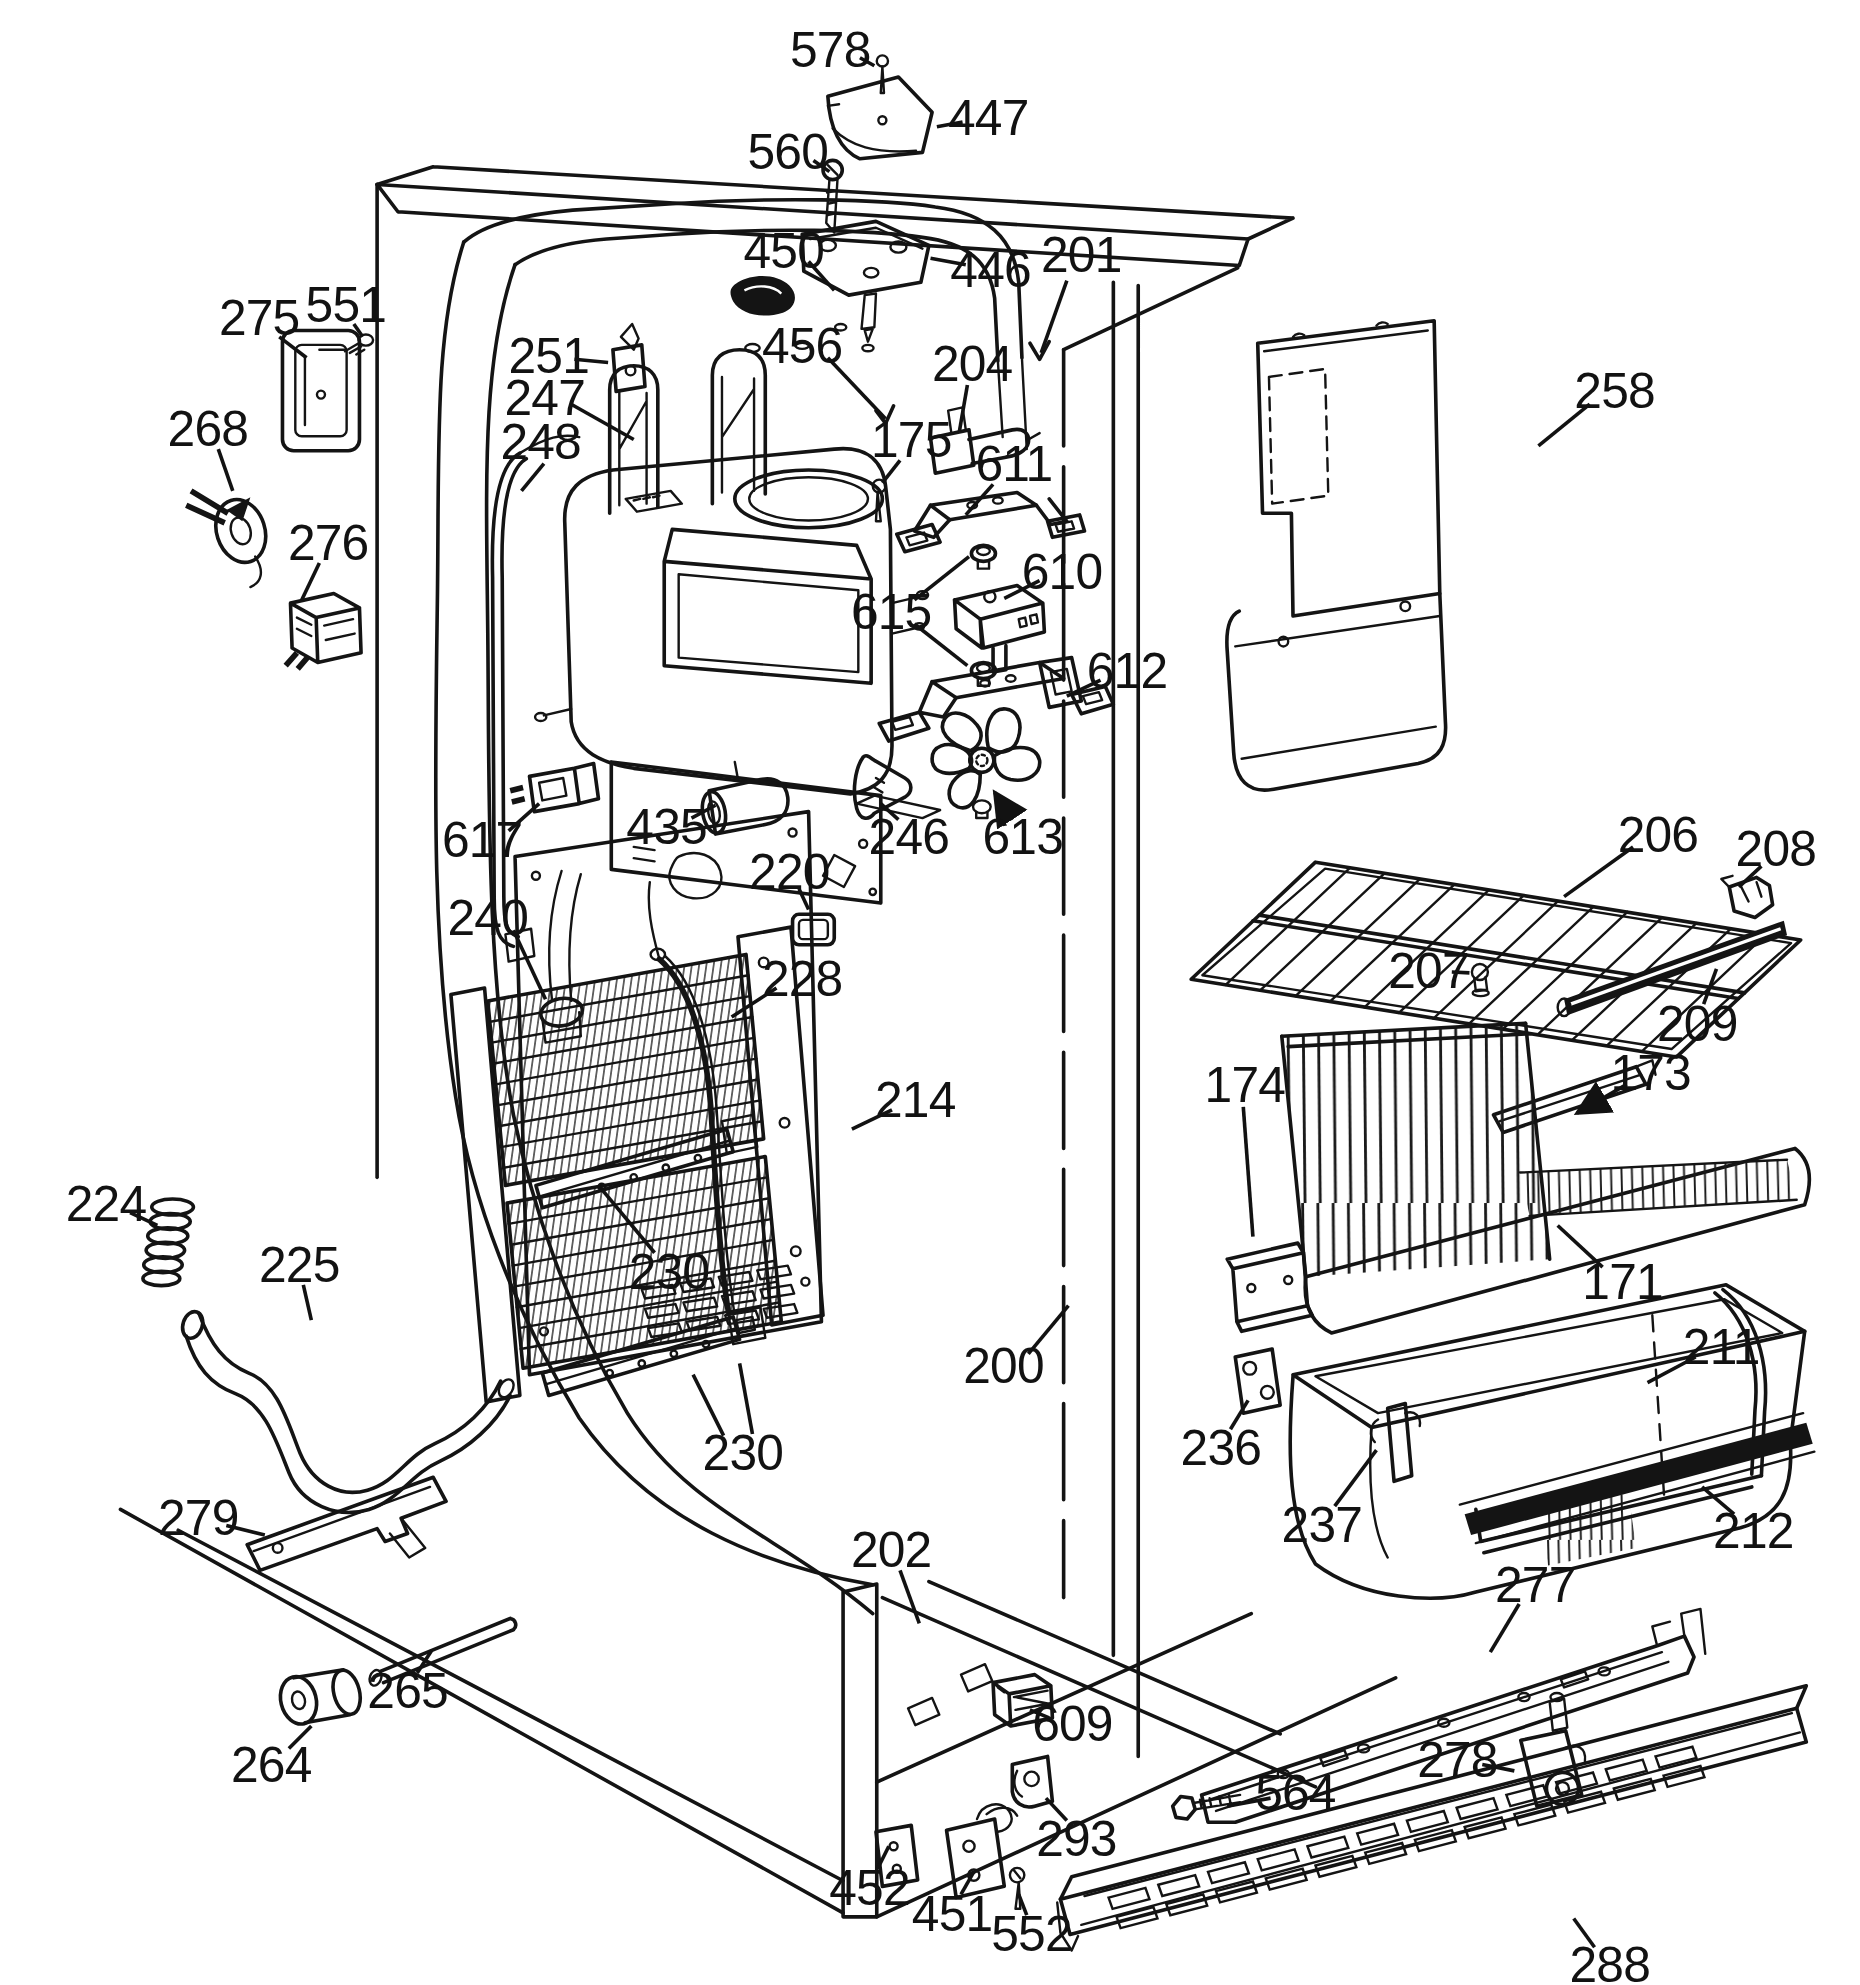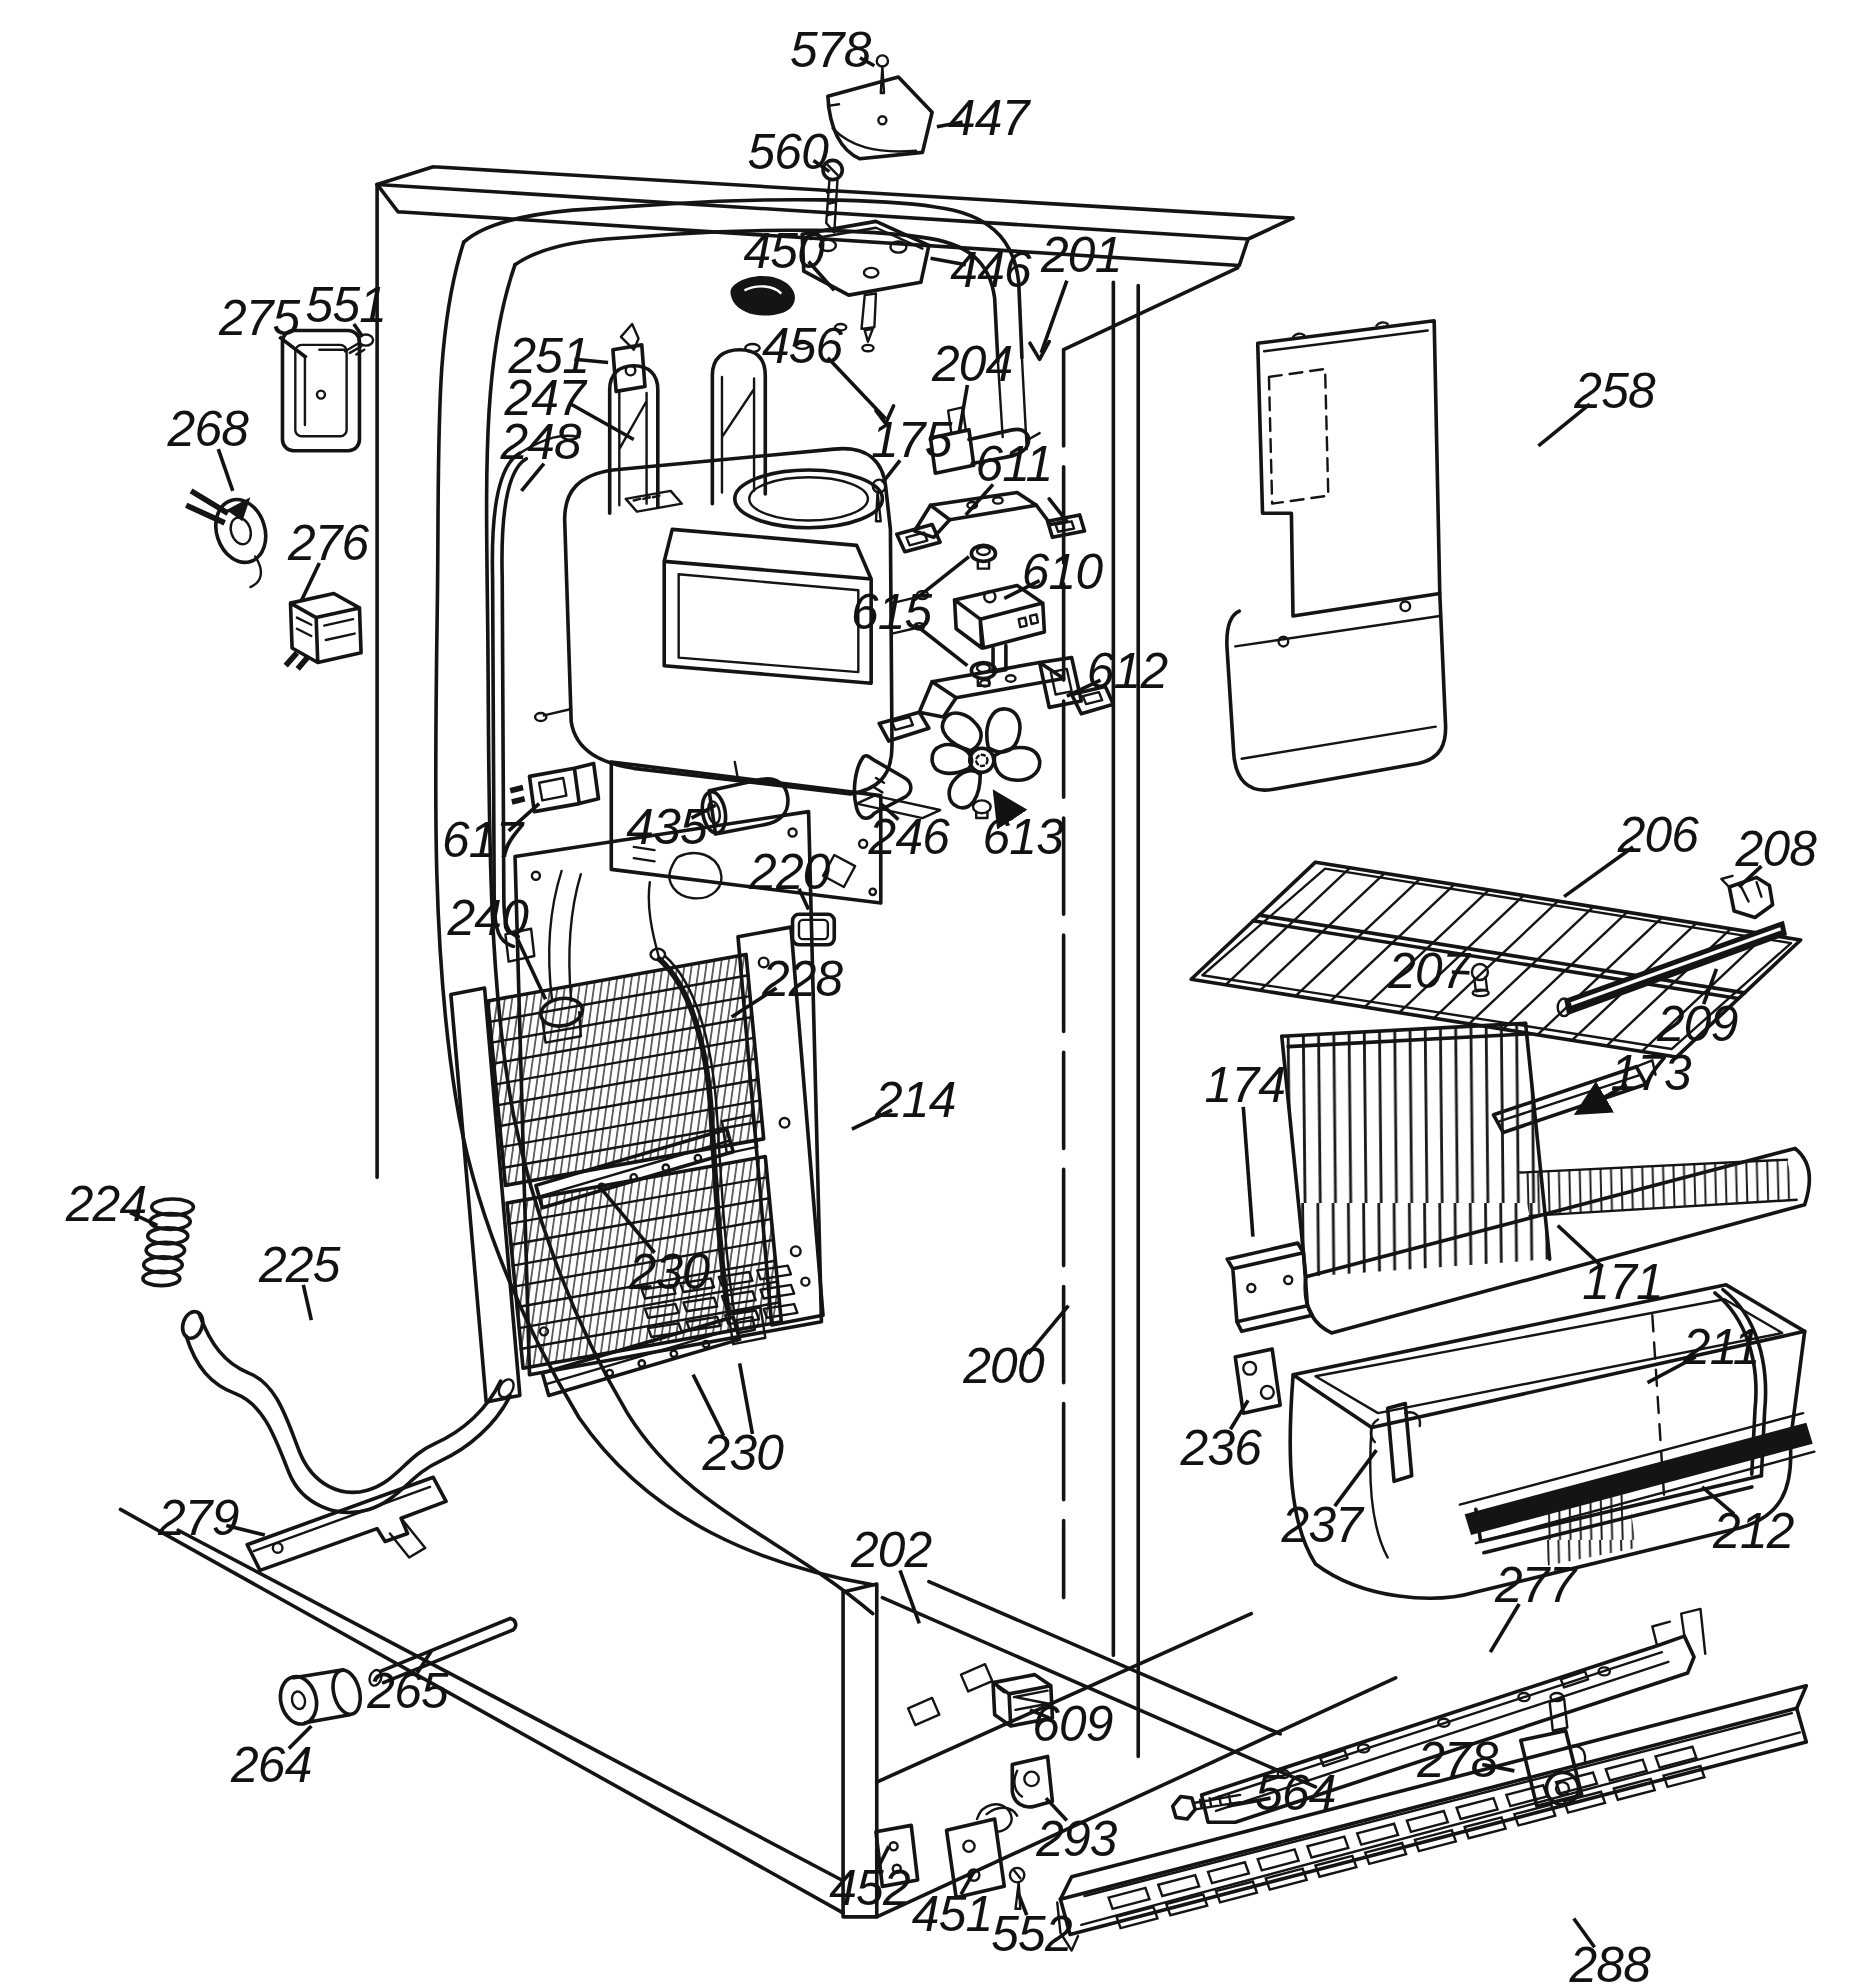--- a/index.html
+++ b/index.html
@@ -1,17 +1,17 @@
 <!DOCTYPE html>
 <html style="font-size:13px"><head>
 <meta charset="utf-8">
 <style>
   html,body{margin:0;padding:0;background:#fff;}
   body{width:1861px;height:1985px;position:relative;font-family:"Liberation Sans",sans-serif;}
-  #stage{width:1826px;height:1985px;font-style:italic;}
+  #stage{width:1826px;height:1985px;}
   svg{display:block;}
   .callout{font-family:"Liberation Sans",sans-serif;font-size:62px;fill:#121212;
            text-anchor:middle;dominant-baseline:central;letter-spacing:-1px;}
   .leader{stroke:#121212;stroke-width:4.5;fill:none;}
   .ln{stroke:#141414;stroke-width:4.5;fill:none;stroke-linecap:round;stroke-linejoin:round;}
   .thin{stroke-width:3;}
   .thick{stroke-width:7;}
 </style>
 </head>
 <body>

